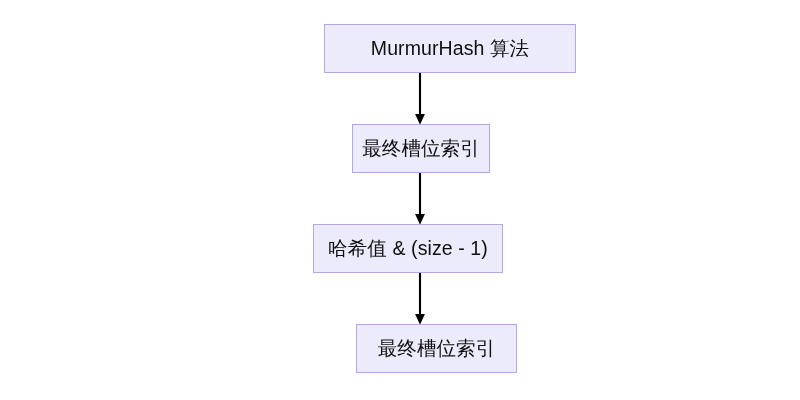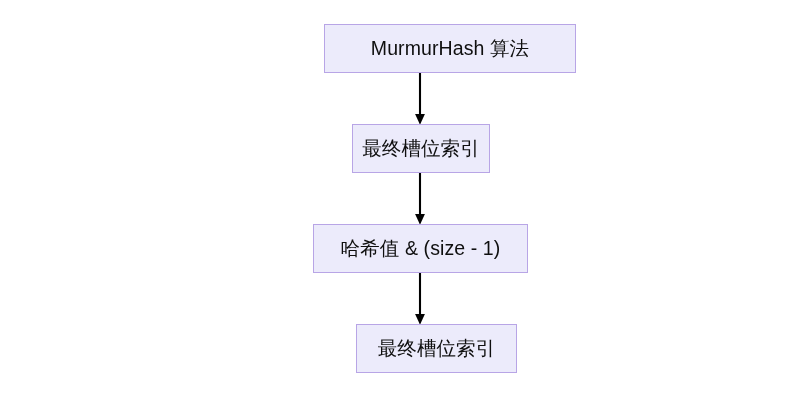--- a/index.html
+++ b/index.html
@@ -37,21 +37,21 @@
   }
 
   .node-label {
     display: block;
     padding: 0 2px;
   }
 
   
   #node-1 { left: 324px; top: 24px;  width: 252px; height: 49px; }
   #node-2 { left: 352px; top: 124px; width: 138px; height: 49px; }
-  #node-3 { left: 313px; top: 224px; width: 215px; height: 49px; }
+  #node-3 { left: 313px; top: 224px; width: 190px; height: 49px; }
   #node-4 { left: 340px; top: 324px; width: 161px; height: 49px; margin-left: 16px; }
 
   .edge {
     position: absolute;
     left: 0;
     top: 0;
     width: 800px;
     height: 400px;
     pointer-events: none;
     overflow: visible;

